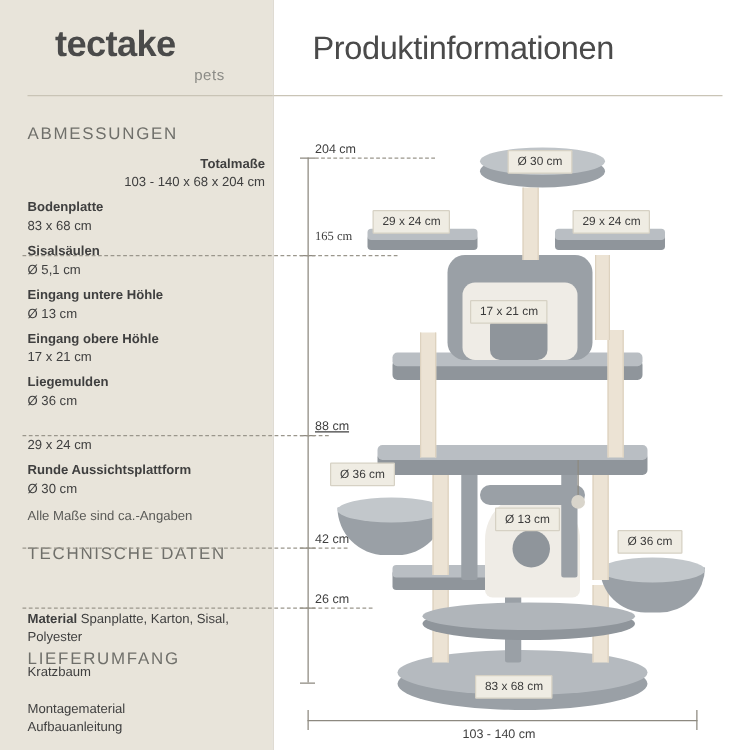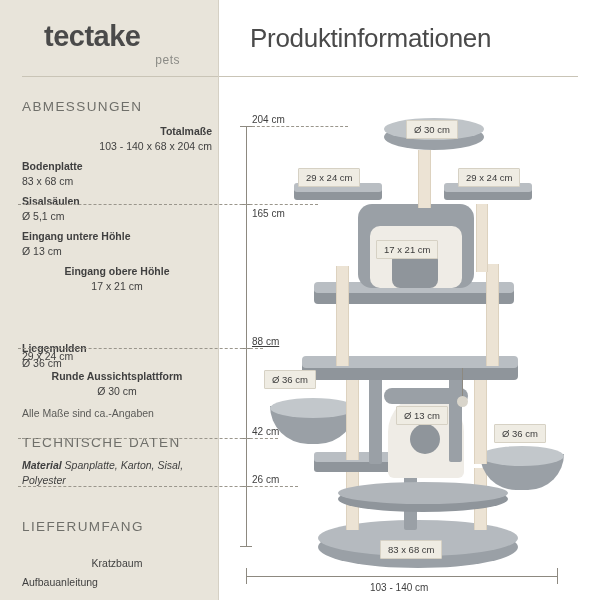--- a/index.html
+++ b/index.html
@@ -202,68 +202,69 @@
     <span>83 x 68 cm</span>
   </div>
   <div class="blk" style="top:194px;">
     <b>Sisalsäulen</b><br>
     <span>Ø 5,1 cm</span>
   </div>
   <div class="blk" style="top:229px;">
     <b>Eingang untere Höhle</b><br>
     <span>Ø 13 cm</span>
   </div>
-  <div class="blk" style="top:264px;text-align:center;">
+  <div class="blk" style="top:264px;">
     <b>Eingang obere Höhle</b><br>
     <span>17 x 21 cm</span>
   </div>
-  <div class="blk" style="top:299px;margin-top:42px;">
+  <div class="blk" style="top:299px;">
     <b>Liegemulden</b><br>
     <span>Ø 36 cm</span>
   </div>
   <div class="blk" style="top:334px;">
     <br>
     <span>29 x 24 cm</span>
   </div>
-  <div class="blk" style="top:369px;text-align:center;">
+  <div class="blk" style="top:369px;">
     <b>Runde Aussichtsplattform</b><br>
     <span>Ø 30 cm</span>
   </div>
 
   <div class="note" style="top:406px;">Alle Maße sind ca.-Angaben</div>
 
   <div class="sec-head" style="top:435px;">TECHNISCHE DATEN</div>
-  <div class="blk" style="top:458px;font-style:italic;">
+  <div class="blk" style="top:488px;">
     <b>Material</b>
     <span>Spanplatte, Karton, Sisal, Polyester</span>
   </div>
 
   <div class="sec-head" style="top:519px;">LIEFERUMFANG</div>
-  <div class="blk" style="top:556px;text-align:center;">Kratzbaum</div>
+  <div class="blk" style="top:531px;">Kratzbaum</div>
+  <div class="blk" style="top:560px;">Montagematerial</div>
   <div class="blk" style="top:575px;">Aufbauanleitung</div>
 
   <div id="diagram">
 
     <div class="vleader" style="left:28px; top:50px; height:420px;"></div>
 
     <div class="tick" style="left:22px; top:50px; width:12px;"></div>
     <div class="tick" style="left:22px; top:128px; width:12px;"></div>
     <div class="tick" style="left:22px; top:272px; width:12px;"></div>
     <div class="tick" style="left:22px; top:362px; width:12px;"></div>
     <div class="tick" style="left:22px; top:410px; width:12px;"></div>
     <div class="tick" style="left:22px; top:470px; width:12px;"></div>
 
     <div class="leader" style="left:34px; top:50px; width:96px;"></div>
     <div class="leader" style="left:-200px; top:128px; width:300px;"></div>
     <div class="leader" style="left:-200px; top:272px; width:245px;"></div>
     <div class="leader" style="left:-200px; top:362px; width:260px;"></div>
     <div class="leader" style="left:-200px; top:410px; width:280px;"></div>
 
     <div class="dim-label" style="left:34px; top:38px;">204 cm</div>
-    <div class="dim-label" style="left:34px; top:132px;">165 cm</div>
+    <div class="dim-label" style="left:34px; top:108px;font-family:Liberation Serif, serif;">165 cm</div>
     <div class="dim-label" style="left:34px; top:260px;text-decoration:underline;">88 cm</div>
     <div class="dim-label" style="left:34px; top:350px;">42 cm</div>
     <div class="dim-label" style="left:34px; top:398px;">26 cm</div>
 
     <div class="ellipse" style="left:100px; top:450px; width:200px; height:42px; background:#9aa0a6;"></div>
     <div class="ellipse" style="left:100px; top:444px; width:200px; height:36px; background:#b5babf;"></div>
 
     <div class="post" style="left:128px; top:396px; width:11px; height:58px;"></div>
     <div class="post" style="left:256px; top:392px; width:11px; height:62px;"></div>
     <div class="gpost" style="left:186px; top:398px; width:13px; height:56px;"></div>

